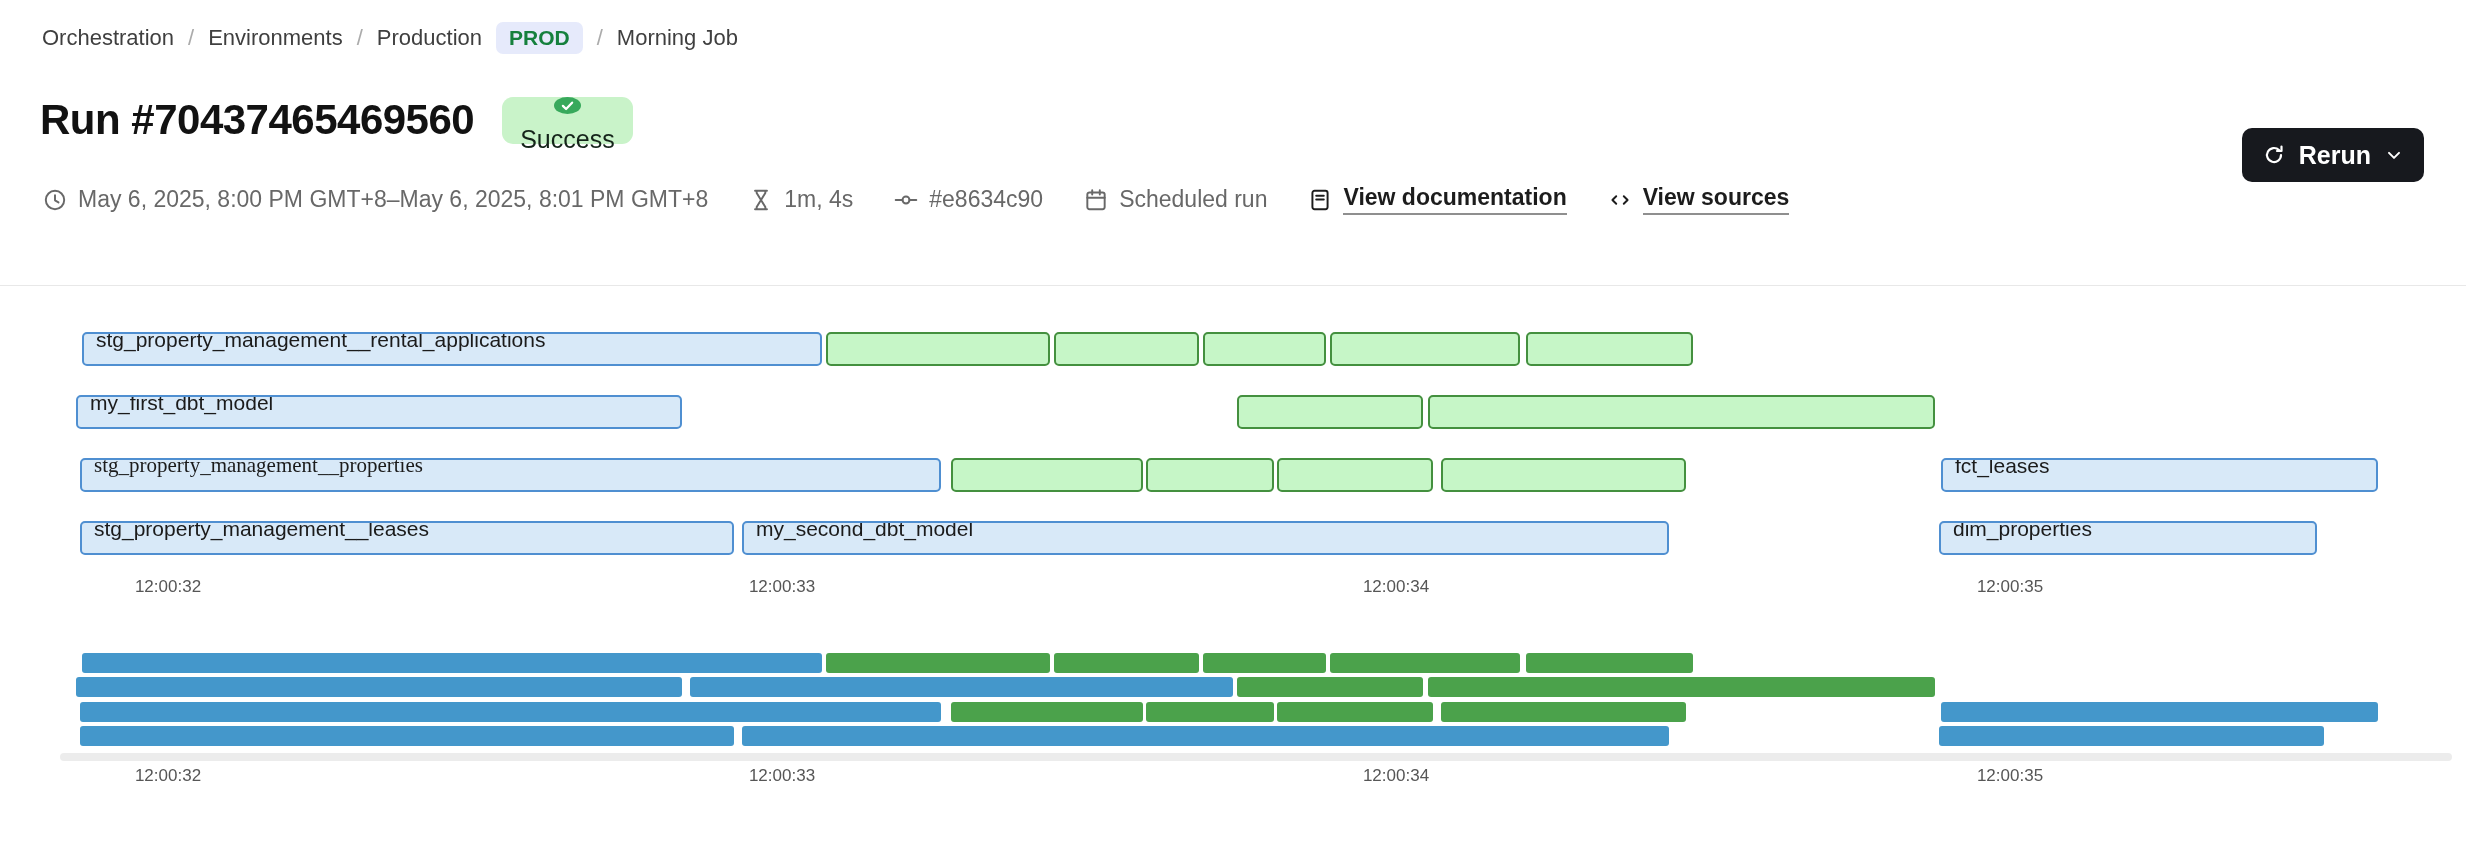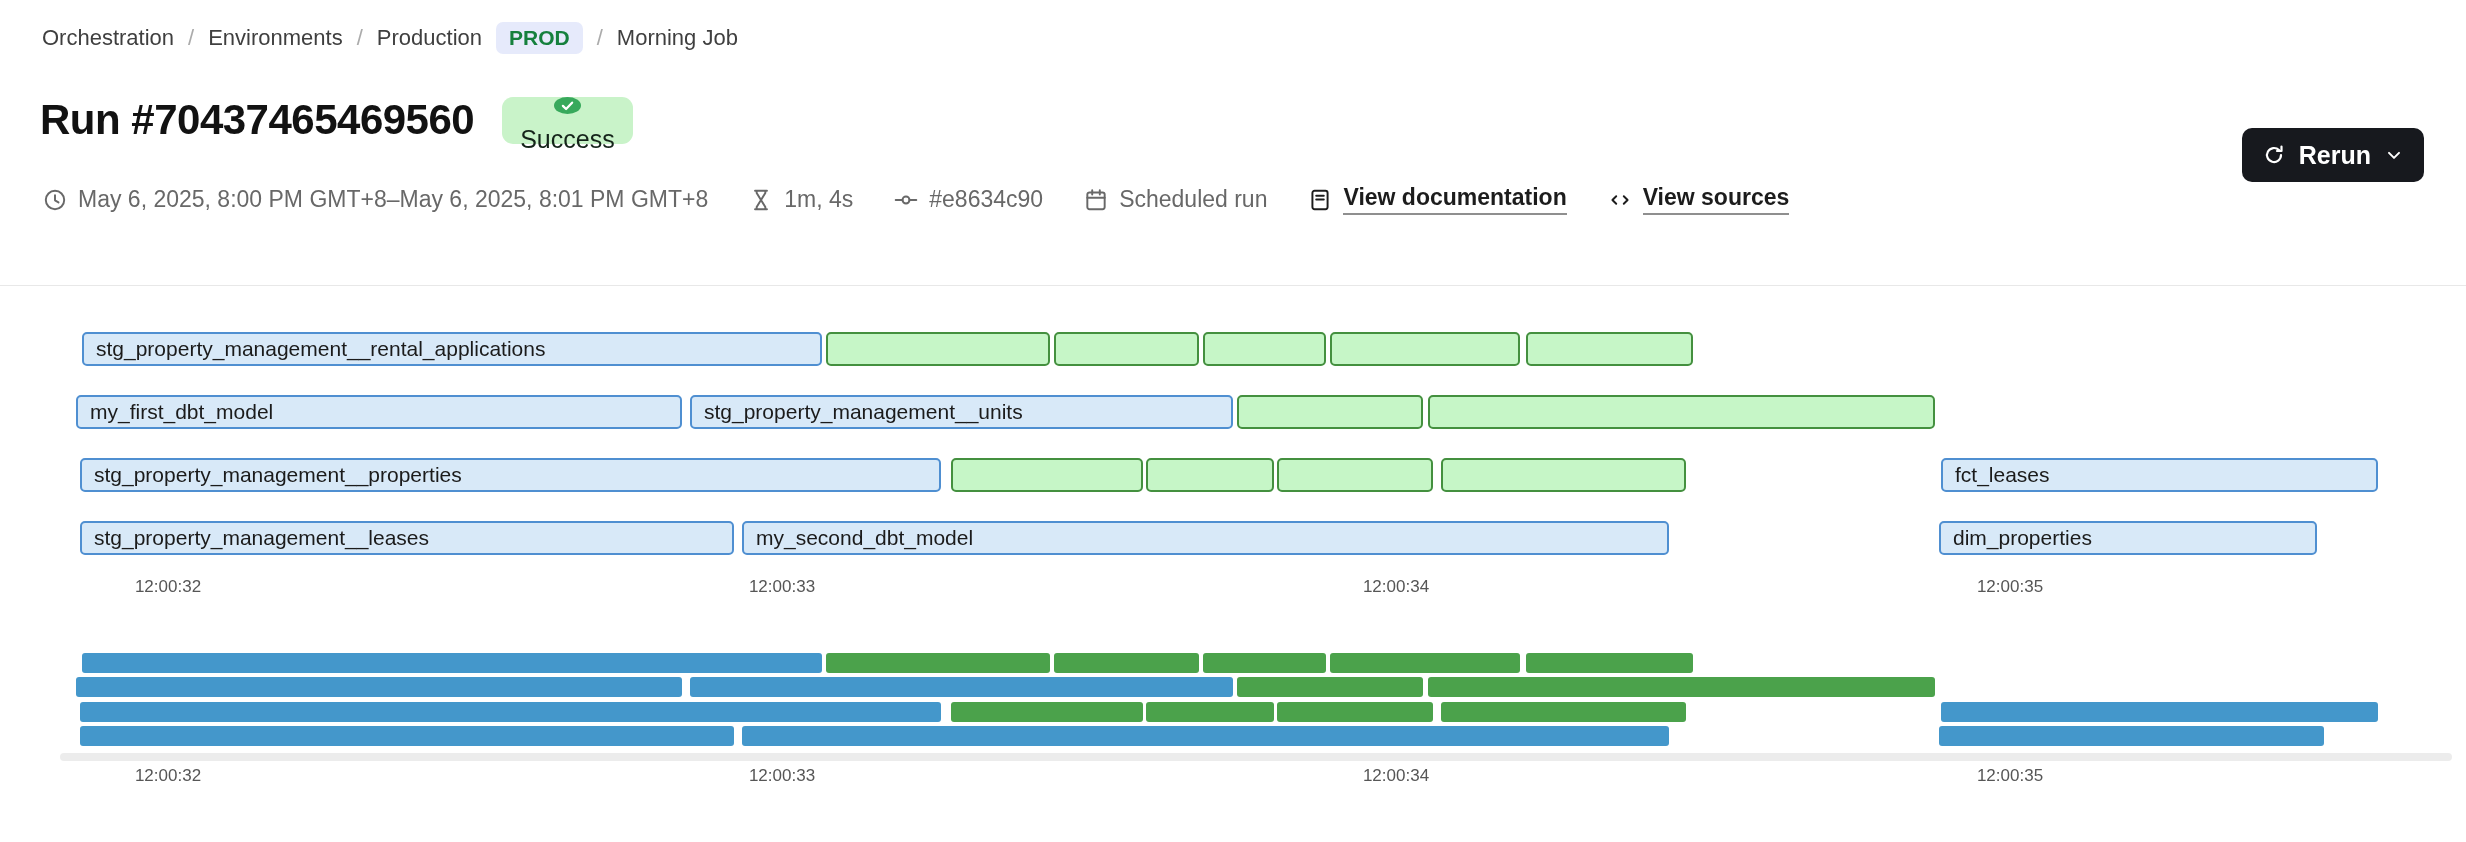--- a/index.html
+++ b/index.html
@@ -34,21 +34,21 @@
   .mi svg{width:26px;height:26px;}
   .meta-link{color:#1c1c1c;cursor:pointer;}
   .meta-link-text{font-weight:700;border-bottom:2px solid #8f8f8f;padding-bottom:2px;}
 
   .tabs{position:absolute;left:47px;top:228px;display:flex;align-items:center;gap:38px;font-size:24px;font-weight:600;color:#3d3d3d;}
   .tab{height:55px;display:flex;align-items:center;cursor:pointer;border:2.5px solid transparent;border-radius:9px;padding:0 4px;}
   .tab.active{border-color:var(--tab-active);color:#111;padding:0 17px;}
   .tab-divider{position:absolute;left:0;top:285px;width:2466px;height:1px;background:#e8e8e8;}
 
   .layer{position:absolute;inset:0;}
-  .gbar{position:absolute;height:34px;border:2px solid;border-radius:5px;display:flex;align-items:center;padding:0 12px;overflow:hidden;cursor:pointer;}
+  .gbar{position:absolute;height:34px;border:2px solid;border-radius:5px;display:flex;align-items:flex-end;padding:12px 12px;overflow:hidden;cursor:pointer;}
   .gbar.blue{background:var(--bar-blue-fill);border-color:var(--bar-blue-border);}
   .gbar.green{background:var(--bar-green-fill);border-color:var(--bar-green-border);}
   .gl{font-size:21px;color:#1b1b1b;white-space:nowrap;}
 
   .mbar{position:absolute;height:20px;border-radius:3px;cursor:pointer;}
   .mbar.blue{background:var(--mini-blue);}
   .mbar.green{background:var(--mini-green);}
 
   .tick{position:absolute;transform:translateX(-50%);font-size:17px;color:#565656;white-space:nowrap;}
   .brush-track{position:absolute;left:60px;top:753px;width:2392px;height:8px;background:#ececec;border-radius:4px;cursor:pointer;}
@@ -158,26 +158,23 @@
         <span class="gl">stg_property_management__rental_applications</span>
       </div>
       <div class="gbar green" style="left: 826px; top: 332px; width: 224px;"></div>
       <div class="gbar green" style="left: 1054px; top: 332px; width: 145px;"></div>
       <div class="gbar green" style="left: 1203px; top: 332px; width: 123px;"></div>
       <div class="gbar green" style="left: 1330px; top: 332px; width: 190px;"></div>
       <div class="gbar green" style="left: 1526px; top: 332px; width: 167px;"></div>
       <div class="gbar blue" style="left: 76px; top: 395px; width: 606px;">
         <span class="gl">my_first_dbt_model</span>
       </div>
-      <div class="gbar blue" style="left: 690px; top: 395px; width: 543px;">
-        <span class="gl">stg_property_management__units</span>
-      </div>
       <div class="gbar green" style="left: 1237px; top: 395px; width: 186px;"></div>
       <div class="gbar green" style="left: 1428px; top: 395px; width: 507px;"></div>
-      <div class="gbar blue" style="left: 80px; top: 458px; width: 861px;">
+      <div class="gbar blue" style="left: 80px; top: 458px; width: 861px; font-family: Liberation Serif, serif;">
         <span class="gl">stg_property_management__properties</span>
       </div>
       <div class="gbar green" style="left: 951px; top: 458px; width: 192px;"></div>
       <div class="gbar green" style="left: 1146px; top: 458px; width: 128px;"></div>
       <div class="gbar green" style="left: 1277px; top: 458px; width: 156px;"></div>
       <div class="gbar green" style="left: 1441px; top: 458px; width: 245px;"></div>
       <div class="gbar blue" style="left: 1941px; top: 458px; width: 437px;">
         <span class="gl">fct_leases</span>
       </div>
       <div class="gbar blue" style="left: 80px; top: 521px; width: 654px;">

